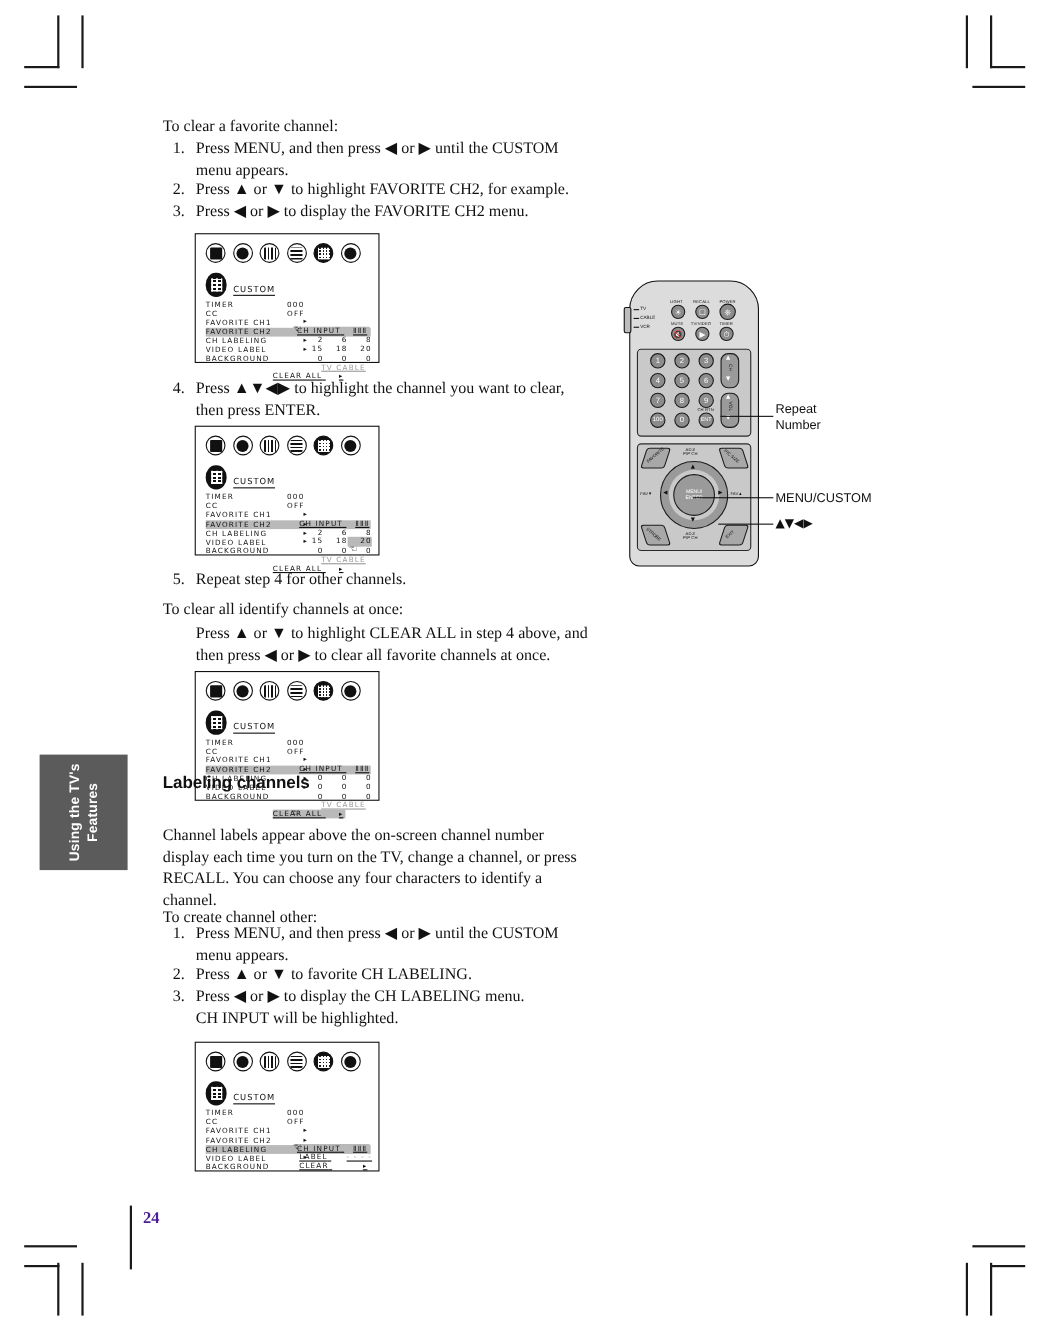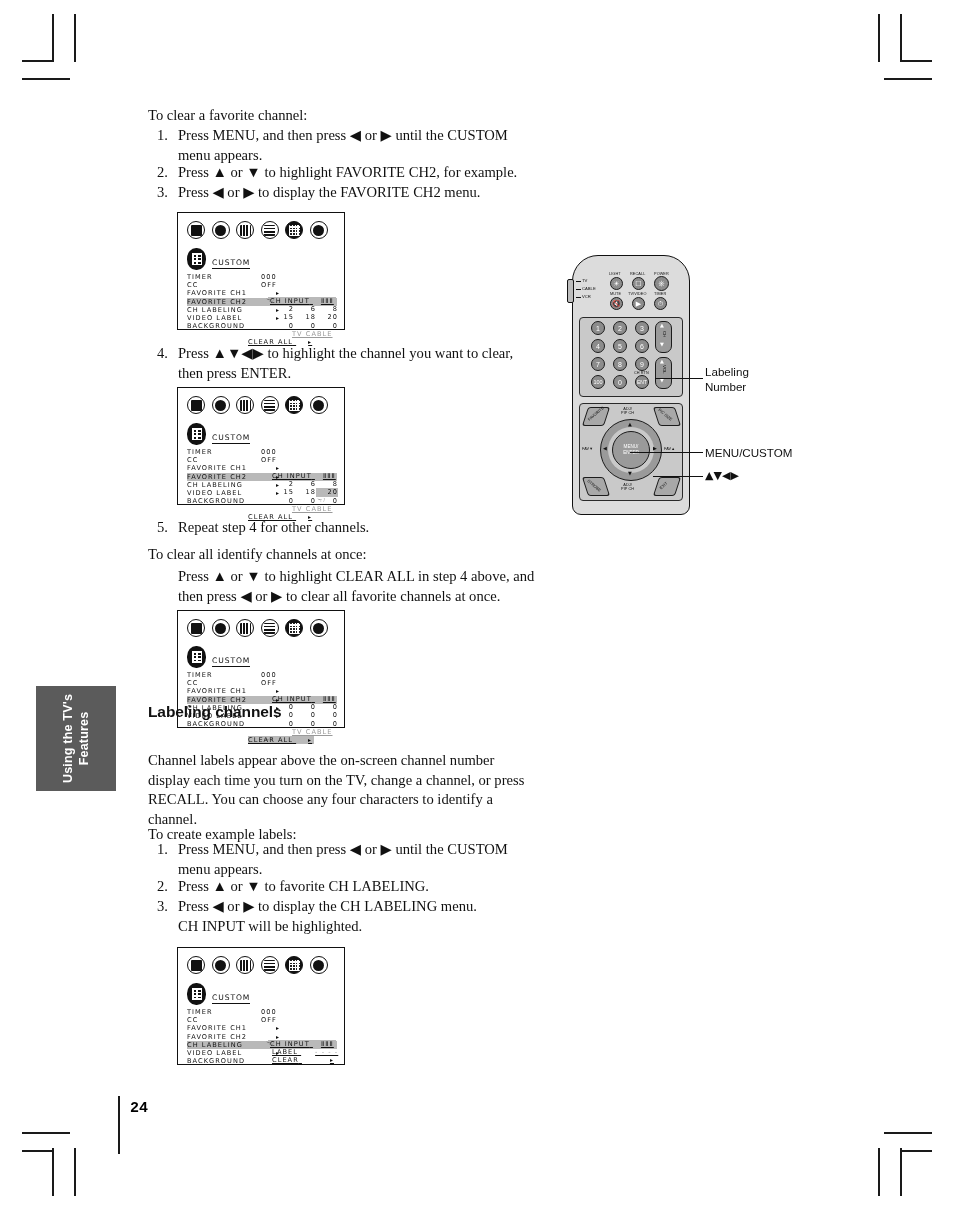--- a/index.html
+++ b/index.html
@@ -12,22 +12,22 @@
   #side-tab .vert{
     position:absolute;left:0;top:0;width:105px;height:80px;
     transform:rotate(-90deg);transform-origin:0 0;translate:0 105px;
     display:flex;flex-direction:column;justify-content:center;align-items:center;
     color:#fff;font-family:"Liberation Sans",sans-serif;font-weight:bold;font-size:12.5px;line-height:16px;
     text-align:center;letter-spacing:.2px;
   }
 
   
   #page-rule{position:absolute;left:118px;top:1096px;width:1.6px;height:58px;background:#1a1a1a;}
-  #page-num{position:absolute;left:130px;top:1100px;font-family:Liberation Mono, monospace;
-            font-weight:bold;font-size:15px;color:#000000;}
+  #page-num{position:absolute;left:130px;top:1100px;font-family:Liberation Serif, serif;
+            font-weight:bold;font-size:15px;color:#4c1d95;}
 
   
   .txt{position:absolute;font-family:"Liberation Serif",serif;font-size:14.6px;line-height:19.6px;color:#111;}
   .lead{left:148px;}
   .step{position:absolute;font-family:"Liberation Serif",serif;font-size:14.6px;line-height:19.6px;}
   .step .n{position:absolute;left:0;top:0;width:20px;text-align:right;}
   .step .b{display:block;margin-left:30px;}
   .sub{position:absolute;font-family:"Liberation Serif",serif;font-size:14.6px;line-height:19.6px;left:178px;}
 
   h2.sec{position:absolute;left:148px;margin:0;font-family:"Liberation Sans",sans-serif;
@@ -394,21 +394,21 @@
       <span class="arw" style="margin-left:12px;">▸</span>
     </div>
   </div>
   <div class="handcur" style="left:86px;top:124px;">☜</div>
 </div>
 
 <h2 class="sec" style="top:703px;">Labeling channels</h2>
 
 <div class="txt lead" style="top:751px;width:390px;font-family:Liberation Serif, serif;">Channel labels appear above the on-screen channel number display each time you turn on the TV, change a channel, or press RECALL. You can choose any four characters to identify a channel.</div>
 
-<div class="txt lead" style="top:825px;width:390px;">To create example labels:</div>
+<div class="txt lead" style="top:825px;width:390px;">To create channel other:</div>
 
 <div class="step" style="left:148px;top:840px;width:392px;">
   <span class="n">1.</span>
   <span class="b">Press MENU, and then press ◀ or ▶ until the CUSTOM menu appears.</span>
 </div>
 <div class="step" style="left:148px;top:877px;width:392px;">
   <span class="n">2.</span>
   <span class="b">Press ▲ or ▼ to favorite CH LABELING.</span>
 </div>
 <div class="step" style="left:148px;top:897px;width:392px;">
@@ -565,21 +565,21 @@
   <div class="rlab" style="left:49px;top:152px;white-space:pre;line-height:4.4px;text-align:center;">ADJ/
 PIP CH</div>
   <div class="rlab" style="left:49px;top:228px;white-space:pre;line-height:4.4px;text-align:center;">ADJ/
 PIP CH</div>
   <div class="rlab" style="left:10px;top:192px;">FAV▼</div>
   <div class="rlab" style="left:92px;top:192px;">FAV▲</div>
 </div>
 
 <div class="lead-line" style="left:655px;top:378px;width:48px;"></div>
 <div class="callout" style="left:705px;top:364px;width:90px;">
-  <div>Labeling</div>
+  <div>Repeat</div>
   <div>Number</div>
 </div>
 
 <div class="lead-line" style="left:630px;top:452px;width:73px;"></div>
 <div class="callout" style="left:705px;top:445px;">MENU/CUSTOM</div>
 
 <div class="lead-line" style="left:653px;top:476px;width:50px;"></div>
 <div class="callout" style="left:705px;top:468px;font-family:'DejaVu Sans',sans-serif;font-size:11px;">▲▼◀▶</div>
 
 </body></html>

